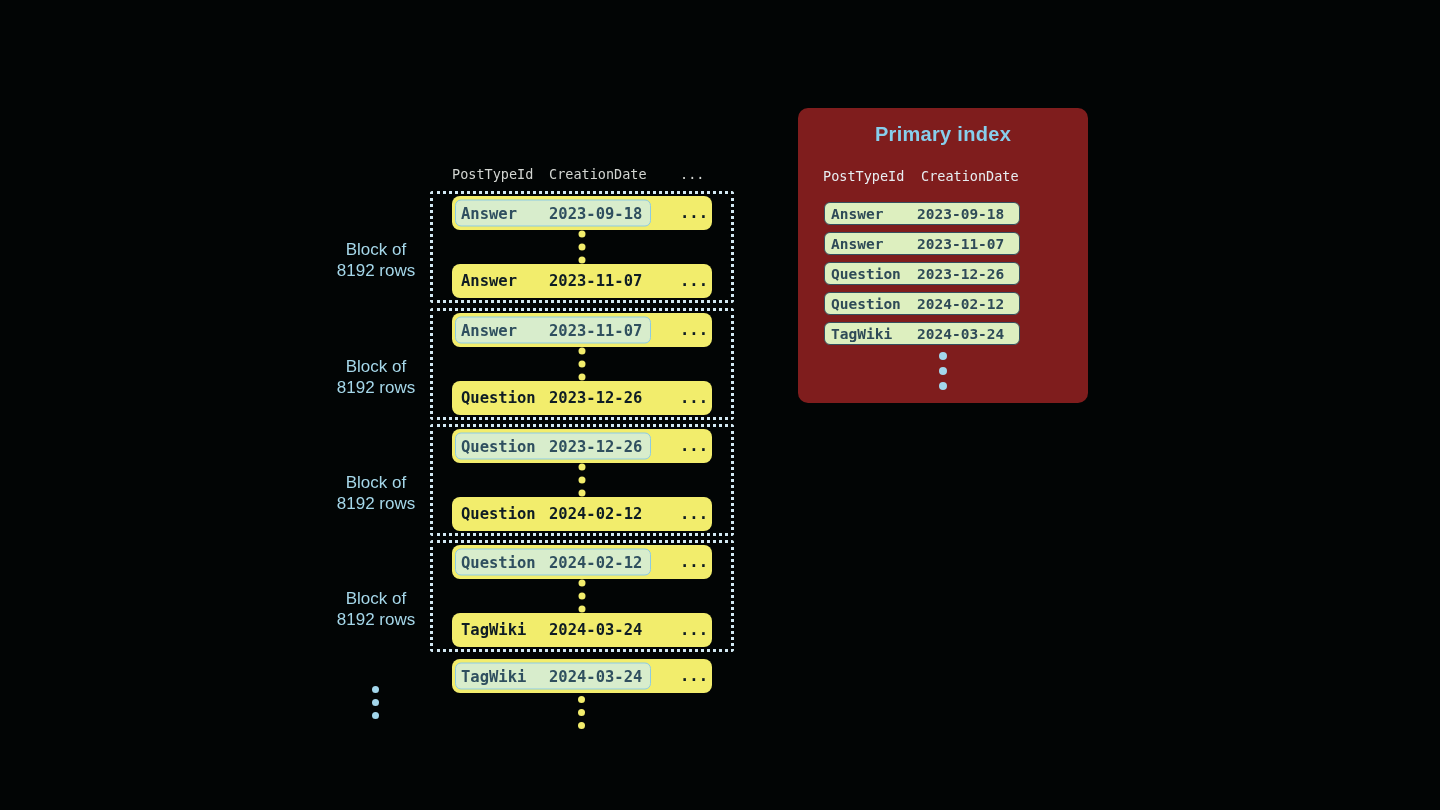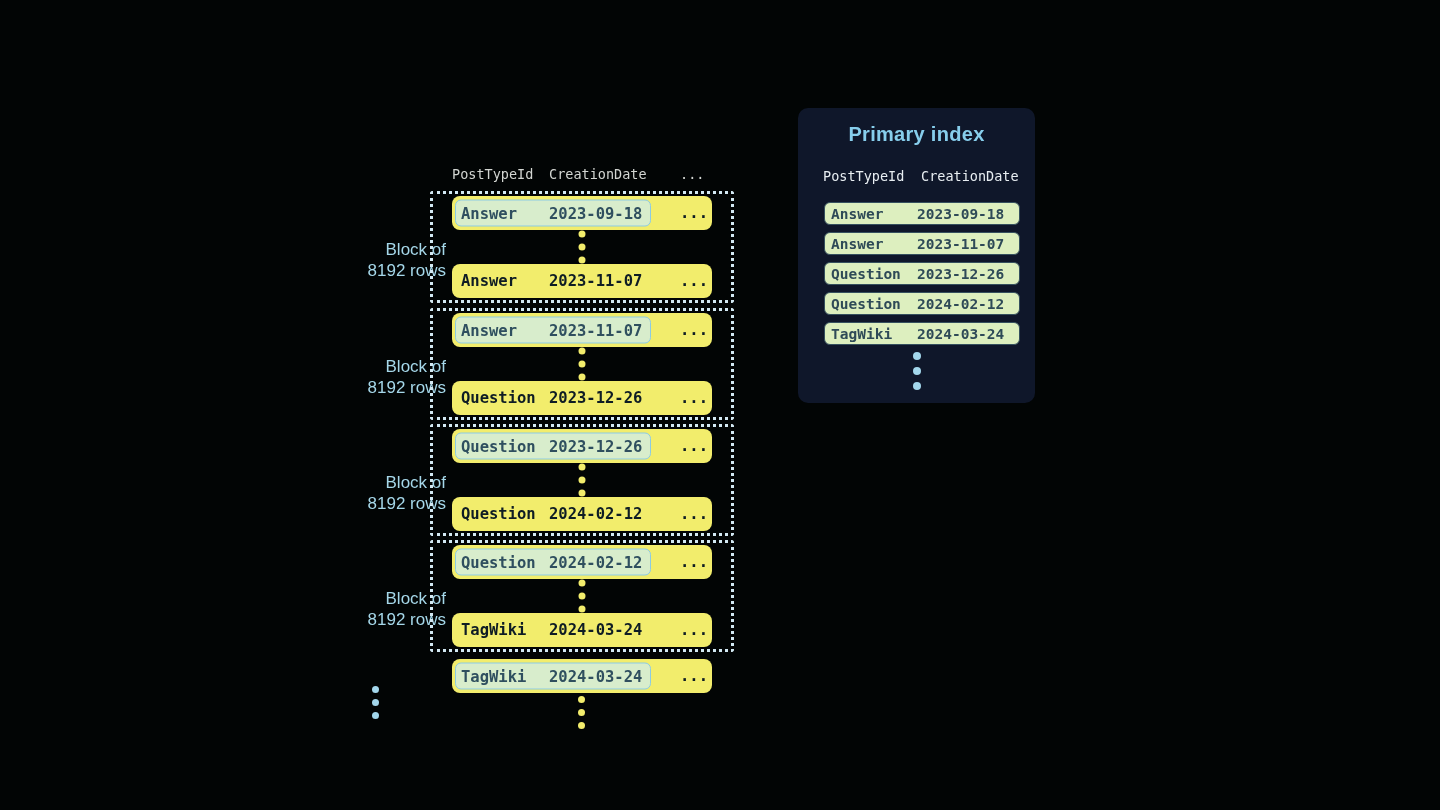--- a/index.html
+++ b/index.html
@@ -20,21 +20,21 @@
   .ph-col2{position:absolute;left:97px;}
   .ph-col3{position:absolute;left:228px;}
 
   .block{
     position:absolute;left:430px;width:304px;height:112px;box-sizing:border-box;
     border:3px dotted #d3e9f3;border-radius:3px;
   }
   .block-1{top:191px;} .block-2{top:308px;} .block-3{top:424px;} .block-4{top:540px;}
 
   .block-label{
-    position:absolute;left:306px;width:140px;text-align:right;
+    position:absolute;left:306px;width:140px;text-align:center;
     color:#a5d7e9;font-size:17px;line-height:21px;font-weight:400;
   }
   .label-1{top:239px;} .label-2{top:356px;} .label-3{top:472px;} .label-4{top:588px;}
 
   .row{
     position:absolute;left:19px;right:19px;height:34px;background:#f2ed6c;border-radius:8px;
     font-family:"DejaVu Sans Mono",monospace;font-weight:700;font-size:15.5px;color:#0e1c24;
   }
   .row-first{top:2px;} .row-last{bottom:2px;}
   .row .cell,.row .row-more{position:absolute;top:50%;transform:translateY(-50%);white-space:pre;}
@@ -58,22 +58,22 @@
   .vdots{display:flex;flex-direction:column;align-items:center;gap:6px;}
   .vdots i{width:7px;height:7px;border-radius:50%;display:block;}
   .ydots i{background:#f2ed6c;}
   .bdots i{background:#a3d7ec;}
   .block .vdots{position:absolute;left:50%;top:50%;transform:translate(-50%,-50%);}
   .dots-overflow{position:absolute;left:578px;top:696px;}
   .dots-more-blocks{position:absolute;left:372px;top:686px;}
 
   
   .panel{
-    position:absolute;left:798px;top:108px;width:237px;height:295px;
-    background:#0f172a;border-radius:10px;
+    position:absolute;left:798px;top:108px;width:290px;height:295px;
+    background:#7f1d1d;border-radius:10px;
   }
   .panel-title{
     position:absolute;top:15px;left:0;right:0;text-align:center;
     color:#87ceec;font-size:20px;font-weight:600;letter-spacing:.3px;
   }
   .panel-header{
     position:absolute;top:60px;left:25px;width:200px;
     color:#e8eef2;font-family:"DejaVu Sans Mono",monospace;font-size:13.5px;font-weight:500;
   }
   .ih-col1{position:absolute;left:0;} .ih-col2{position:absolute;left:98px;}

